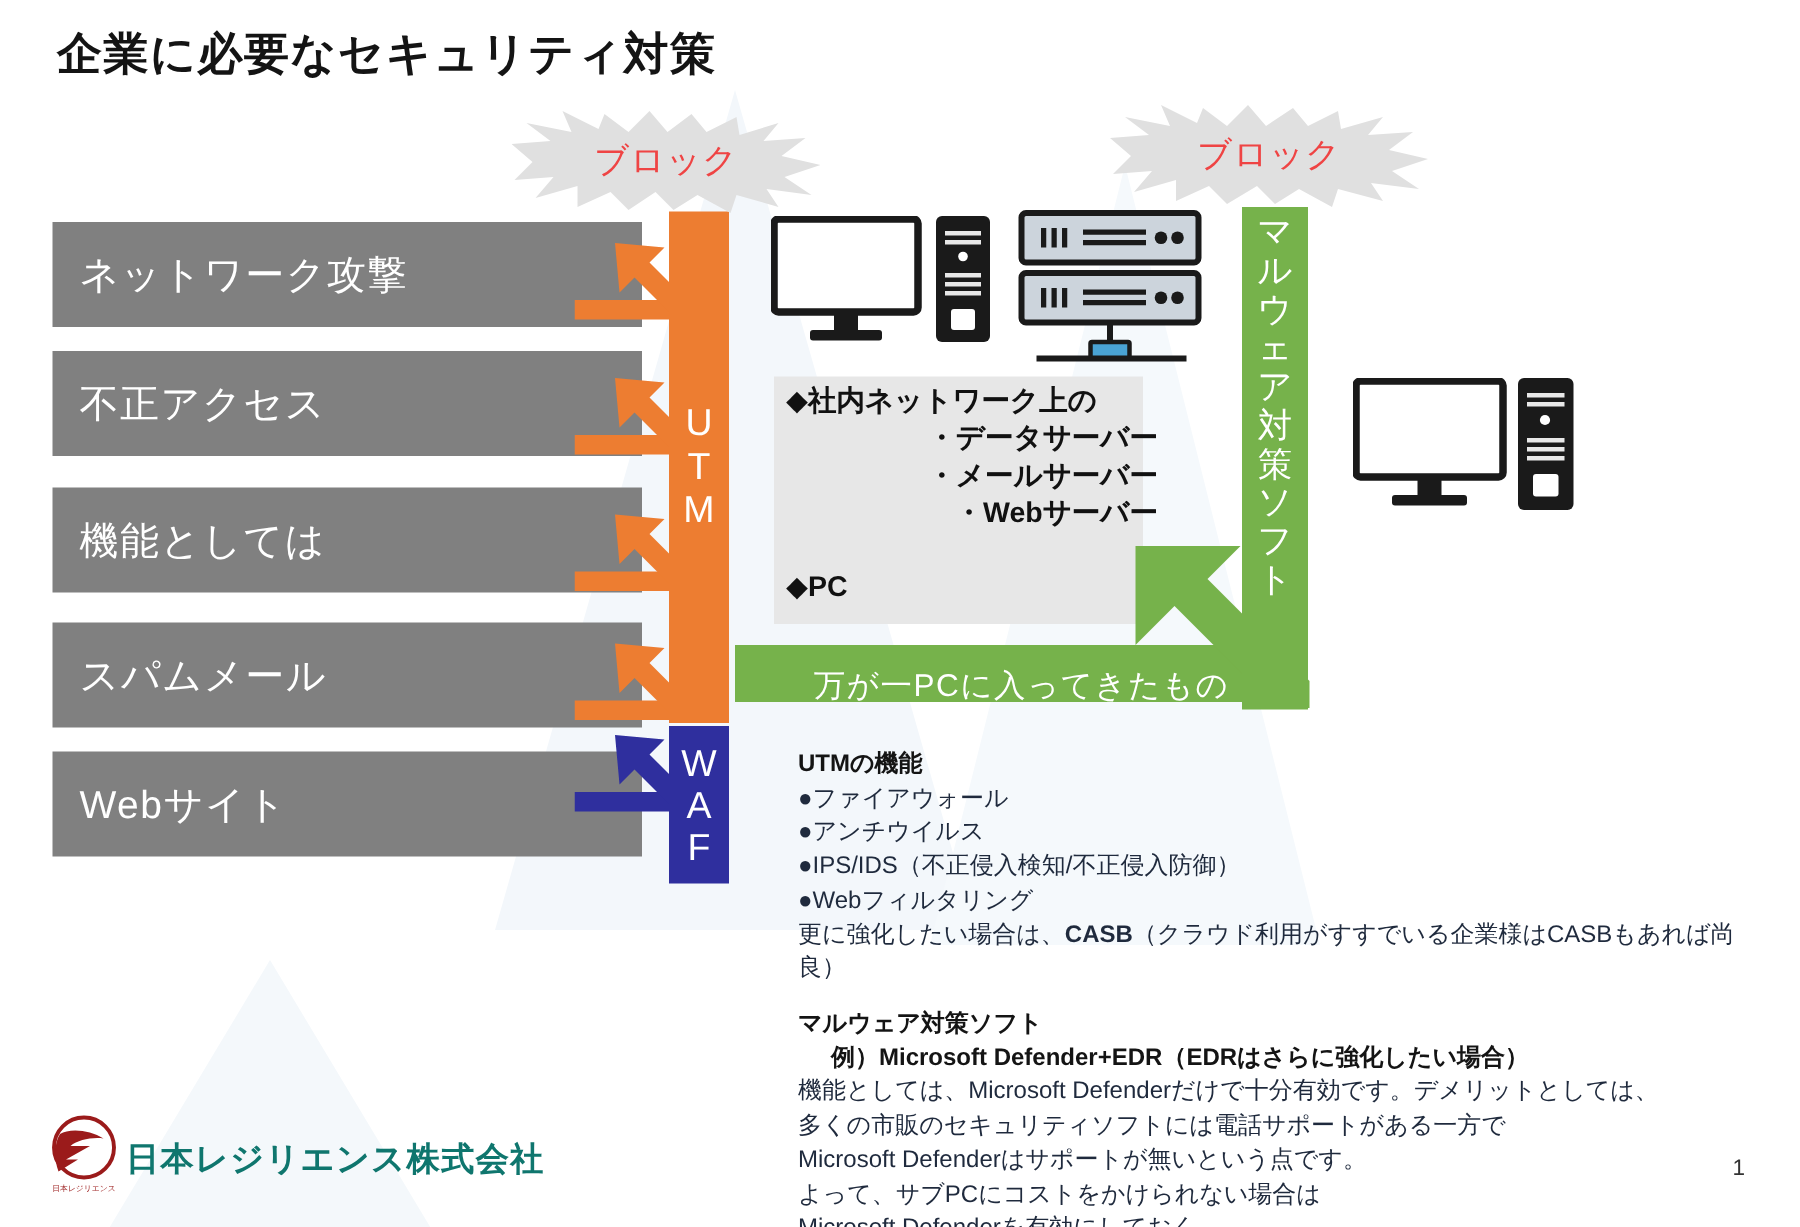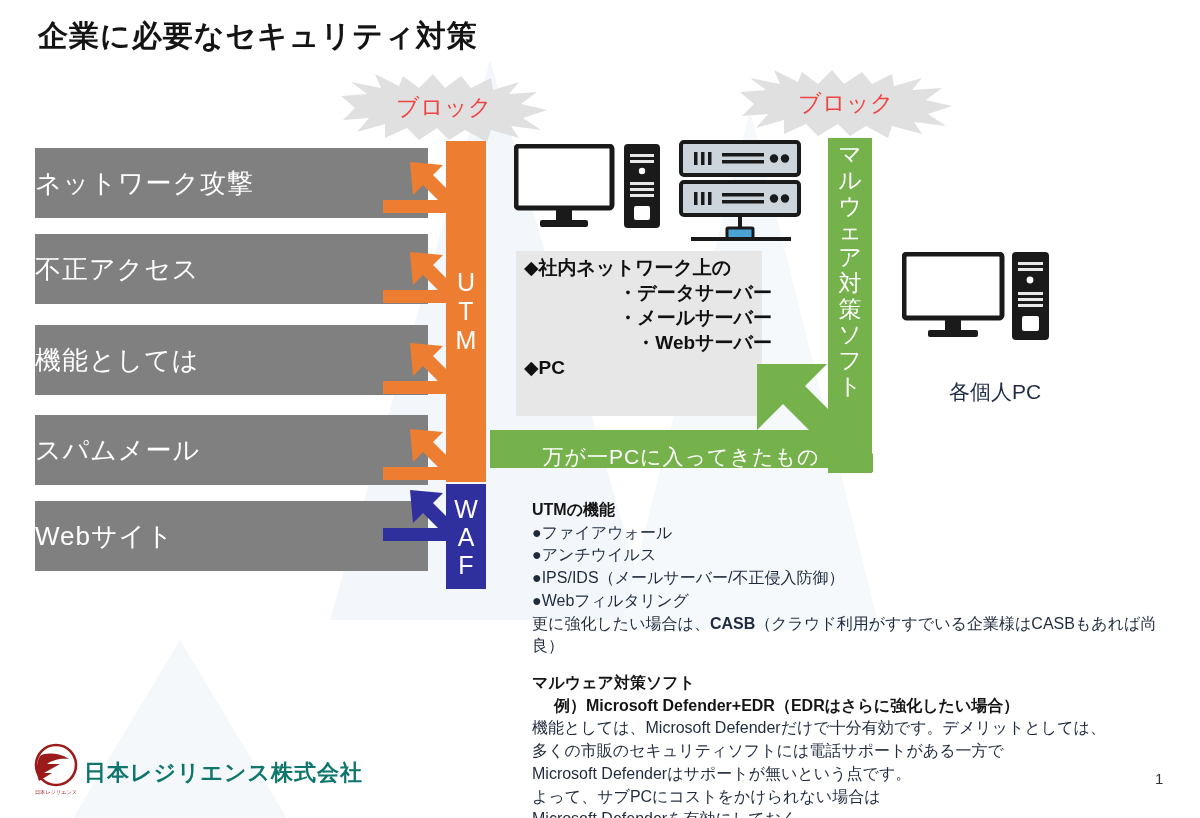--- a/index.html
+++ b/index.html
@@ -33,21 +33,21 @@
     color:#141414;
     white-space:nowrap;
   }
 
   
   .threat{
     position:absolute;left:35px;width:393px;height:70px;
     background:#808080;color:#ffffff;
     font-size:26px;
     display:flex;align-items:center;
-    box-sizing:border-box;
+    padding-left:18px;box-sizing:border-box;
     letter-spacing:1px;
   }
   .t0{top:148px}.t1{top:234px}.t2{top:325px}.t3{top:415px}.t4{top:501px}
 
   
   .utm{
     position:absolute;left:446px;top:141px;width:40px;height:341px;
     background:#ED7D31;
     color:#ffffff;font-size:25px;font-weight:500;
     display:flex;flex-direction:column;align-items:center;justify-content:center;
@@ -80,21 +80,21 @@
   .infopanel{
     position:absolute;left:516px;top:251px;width:246px;height:165px;
     background:#e7e7e7;
   }
   .infolines{
     position:absolute;left:522px;top:255px;width:250px;
     font-size:19px;font-weight:bold;color:#111;line-height:1.32;
   }
   .infolines .l1{text-align:left;margin-left:2px;}
   .infolines .l2,.infolines .l3,.infolines .l4{text-align:right;margin-left:8px;}
-  .infolines .pcline{text-align:left;margin-left:2px;}
+  .infolines .pcline{margin-top:24px;text-align:left;margin-left:2px;}
 
   
   .pc-left{position:absolute;left:514px;top:144px;}
   .srv{position:absolute;left:677px;top:140px;}
   .pc-right{position:absolute;left:902px;top:252px;}
   .pc-right-label{
     position:absolute;left:880px;top:378px;width:230px;text-align:center;
     font-size:21px;color:#1d2b45;
   }
 
@@ -299,27 +299,26 @@
     <rect x="26" y="78" width="50" height="7" rx="2" fill="#1a1a1a"></rect>
     <rect x="110" y="0" width="37" height="88" rx="4" fill="#1a1a1a"></rect>
     <rect x="116" y="10" width="25" height="3" fill="#e8e8e8"></rect>
     <rect x="116" y="16" width="25" height="3" fill="#e8e8e8"></rect>
     <circle cx="128" cy="28" r="3.4" fill="#ffffff"></circle>
     <rect x="116" y="40" width="25" height="3" fill="#e8e8e8"></rect>
     <rect x="116" y="46" width="25" height="3" fill="#e8e8e8"></rect>
     <rect x="116" y="52" width="25" height="3" fill="#e8e8e8"></rect>
     <rect x="120" y="64" width="17" height="15" rx="2" fill="#ffffff"></rect>
   </svg>
-  <div class="pc-right-label">各個人PC</div>
 
   <div class="txtblock">
     <div class="h">UTMの機能</div>
     <div class="bullet">●<span>ファイアウォール</span></div>
     <div class="bullet">●<span>アンチウイルス</span></div>
-    <div class="bullet">●<span>IPS/IDS（メールサーバー/不正侵入防御）</span></div>
+    <div class="bullet">●<span>IPS/IDS（不正侵入検知/不正侵入防御）</span></div>
     <div class="bullet">●<span>Webフィルタリング</span></div>
     <div><span>更に強化したい場合は、</span><span class="b">CASB</span><span>（クラウド利用がすすでいる企業様はCASBもあれば尚良）</span></div>
 
     <div class="gap"></div>
 
     <div class="h">マルウェア対策ソフト</div>
     <div class="h indent">例）Microsoft Defender+EDR（EDRはさらに強化したい場合）</div>
     <div>機能としては、Microsoft Defenderだけで十分有効です。デメリットとしては、</div>
     <div>多くの市販のセキュリティソフトには電話サポートがある一方で</div>
     <div>Microsoft Defenderはサポートが無いという点です。</div>

